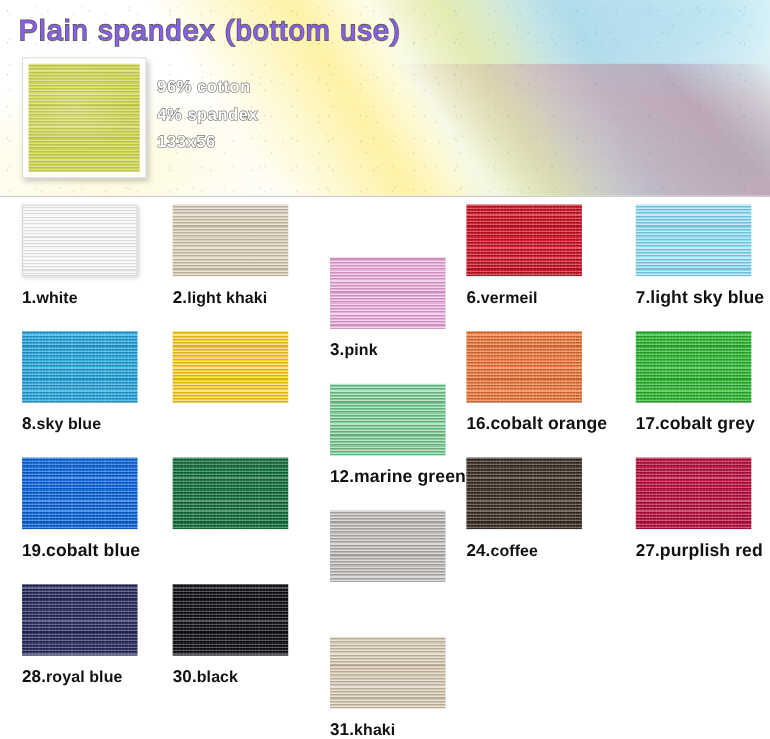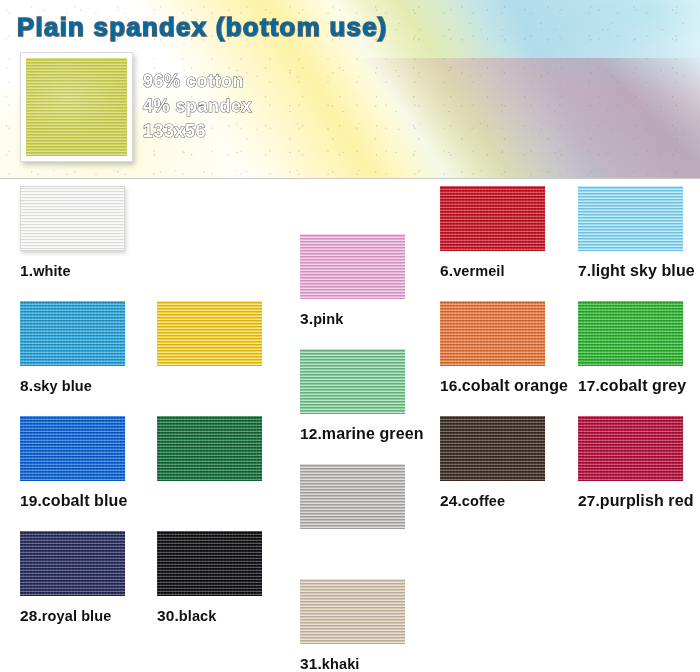--- a/index.html
+++ b/index.html
@@ -76,23 +76,23 @@
       radial-gradient(circle at 62% 44%, rgba(120,120,110,0.20) 0.5px, rgba(0,0,0,0) 1px);
     background-size: 37px 29px, 53px 41px, 43px 33px, 61px 47px, 29px 23px, 71px 53px;
     opacity: 0.85;
   }
 
   #header-title {
     position: absolute;
     left: 17px;
     top: 12px;
     font-size: 26px;
-    font-weight: bold;
+    font-weight: normal;
     letter-spacing: 1.2px;
-    color: #0369a1;
+    color: #8b5cf6;
     -webkit-text-stroke: 1.6px #5a5a5a;
     paint-order: stroke fill;
     text-shadow:
       1px 1px 0 rgba(120,120,120,0.45);
     white-space: nowrap;
     z-index: 6;
   }
 
   #header-swatch-frame {
     position: absolute;
@@ -118,21 +118,21 @@
         rgba(120,126,20,0.20) 1px,
         rgba(120,126,20,0.20) 2px,
         rgba(0,0,0,0) 2px,
         rgba(0,0,0,0) 3px),
       radial-gradient(ellipse 80% 60% at 40% 40%, rgba(255,255,255,0.22), rgba(0,0,0,0) 70%);
   }
 
   .spec-line {
     position: absolute;
     left: 143px;
-    font-size: 18px;
+    font-size: 15px;
     font-weight: bold;
     letter-spacing: 0.5px;
     color: #ffffff;
     -webkit-text-stroke: 1.1px #6a6a6a;
     paint-order: stroke fill;
     white-space: nowrap;
     z-index: 6;
   }
   #spec-0 { top: 71px; }
   #spec-1 { top: 96px; }
@@ -160,21 +160,21 @@
     height: 115px;
   }
   .swatch-cell {
     position: absolute;
     top: 0;
     width: 140px;
   }
   .swatch-cell.col-0 { left: 20px; }
   .swatch-cell.col-1 { left: 157px; }
   .swatch-cell.col-2 { left: 300px; margin-top: 48px; }
-  .swatch-cell.col-3 { left: 440px; }
+  .swatch-cell.col-3 { left: 424px; }
   .swatch-cell.col-4 { left: 578px; }
 
   .swatch-chip {
     width: 105px;
     height: 65px;
     background-repeat: repeat;
     position: relative;
   }
   .swatch-chip.framed {
     border: 1px solid #d8d8d8;
@@ -252,20 +252,24 @@
   <div class="spec-line" id="spec-2">133x56</div>
 </div>
 <div id="header-divider"></div>
 
 <div id="swatch-grid">
     <div class="grid-row">
       <div class="swatch-cell col-0">
         <div class="swatch-chip framed light-rib" style="background-color: rgb(244, 244, 242);"></div>
         <div class="swatch-label"><span class="lbl-num">1.</span><span class="lbl-name">white</span></div>
       </div>
+      <div class="swatch-cell col-1">
+        <div class="swatch-chip light-rib" style="background-color: rgb(207, 194, 170);"></div>
+        <div class="swatch-label"><span class="lbl-num">2.</span><span class="lbl-name">light  khaki</span></div>
+      </div>
       <div class="swatch-cell col-2">
         <div class="swatch-chip light-rib" style="background-color: rgb(227, 160, 210);"></div>
         <div class="swatch-label"><span class="lbl-num">3.</span><span class="lbl-name">pink</span></div>
       </div>
       <div class="swatch-cell col-3">
         <div class="swatch-chip" style="background-color: rgb(207, 18, 36);"></div>
         <div class="swatch-label"><span class="lbl-num">6.</span><span class="lbl-name">vermeil</span></div>
       </div>
       <div class="swatch-cell col-4">
         <div class="swatch-chip light-rib" style="background-color: rgb(127, 210, 239);"></div>

